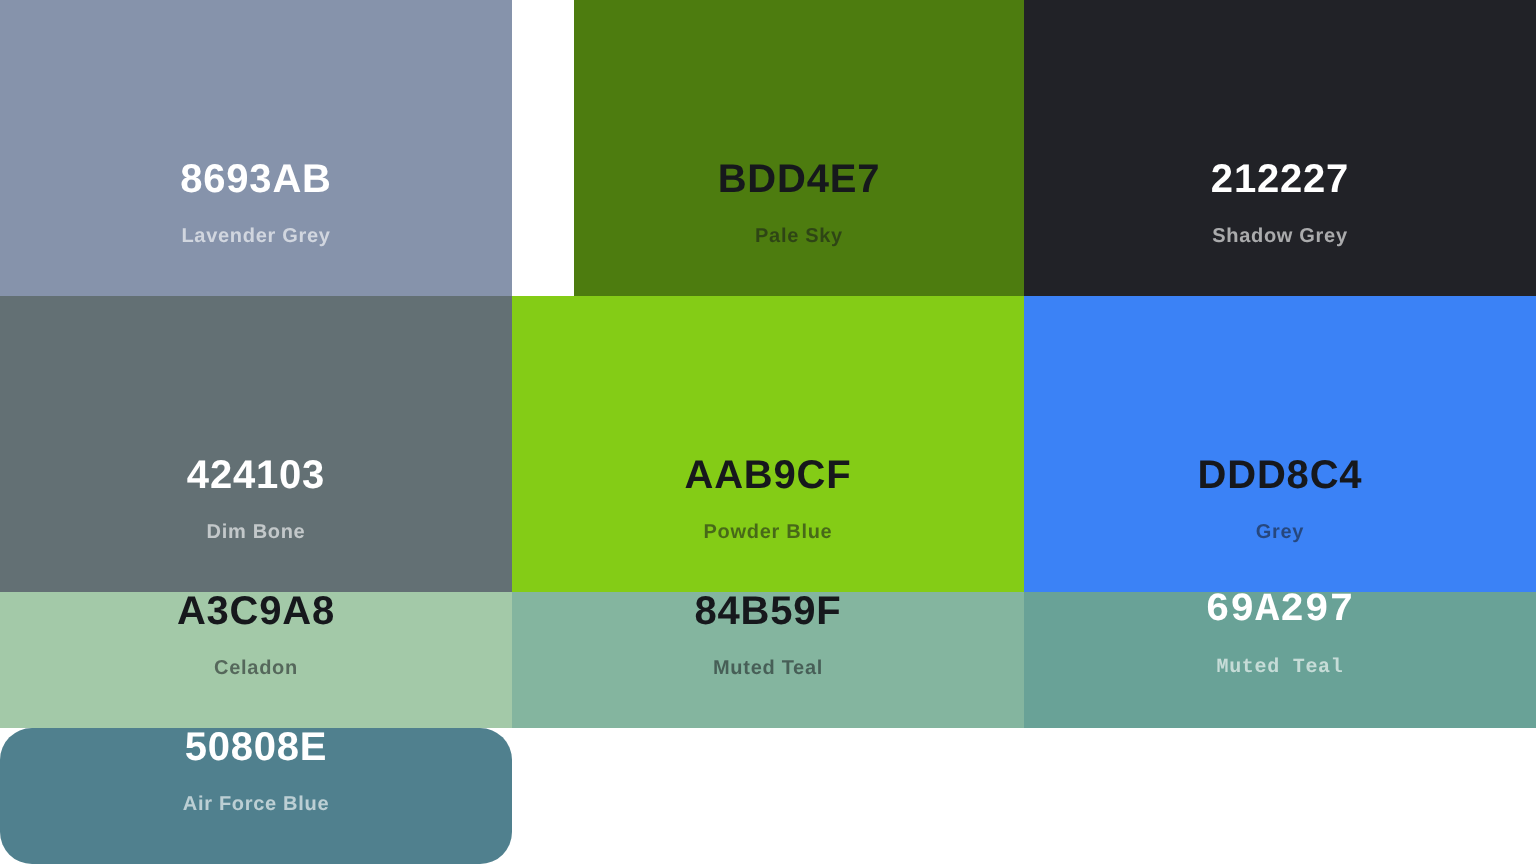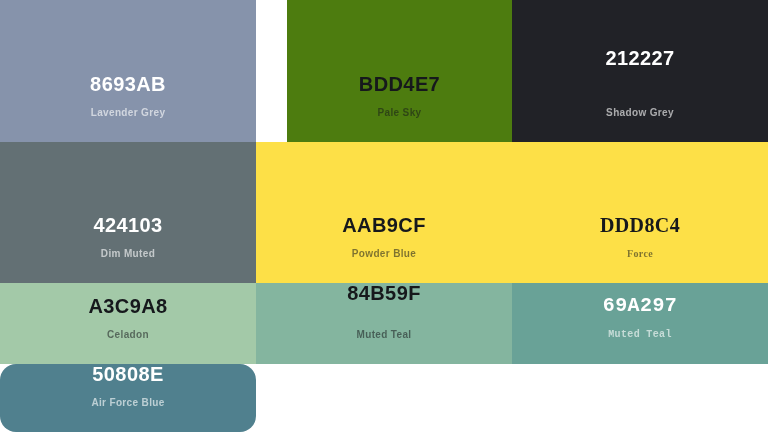--- a/index.html
+++ b/index.html
@@ -65,41 +65,41 @@
 
 <div id="palette-grid">
     <div class="swatch on-dark" style="background: rgb(134, 147, 171);">
       <div class="swatch-hex">8693AB</div>
       <div class="swatch-name">Lavender Grey</div>
     </div>
     <div class="swatch on-light" style="background: #4d7c0f; margin-left: 31px;">
       <div class="swatch-hex">BDD4E7</div>
       <div class="swatch-name">Pale Sky</div>
     </div>
-    <div class="swatch on-dark" style="background: rgb(33, 34, 39); gap: 26px;">
+    <div class="swatch on-dark" style="background: rgb(33, 34, 39);">
       <div class="swatch-hex">212227</div>
       <div class="swatch-name">Shadow Grey</div>
     </div>
     <div class="swatch on-dark" style="background: rgb(99, 112, 116);">
       <div class="swatch-hex">424103</div>
-      <div class="swatch-name">Dim Muted</div>
+      <div class="swatch-name">Dim Bone</div>
     </div>
-    <div class="swatch on-light" style="background: #fde047; align-items: center;">
+    <div class="swatch on-light" style="background: #84cc16; align-items: center;">
       <div class="swatch-hex">AAB9CF</div>
       <div class="swatch-name">Powder Blue</div>
     </div>
-    <div class="swatch on-light" style="background: #fde047; font-family: Liberation Serif, serif;">
+    <div class="swatch on-light" style="background: #3b82f6;">
       <div class="swatch-hex">DDD8C4</div>
-      <div class="swatch-name">Force</div>
+      <div class="swatch-name">Grey</div>
     </div>
     <div class="swatch on-light" style="background: rgb(163, 201, 168);">
       <div class="swatch-hex">A3C9A8</div>
       <div class="swatch-name">Celadon</div>
     </div>
-    <div class="swatch on-light" style="background: rgb(132, 181, 159); gap: 13px;">
+    <div class="swatch on-light" style="background: rgb(132, 181, 159);">
       <div class="swatch-hex">84B59F</div>
       <div class="swatch-name">Muted Teal</div>
     </div>
     <div class="swatch on-dark" style="background: rgb(105, 162, 151); font-family: Liberation Mono, monospace;">
       <div class="swatch-hex">69A297</div>
       <div class="swatch-name">Muted Teal</div>
     </div>
     <div class="swatch on-dark" style="background: rgb(80, 128, 142); border-radius: 16px;">
       <div class="swatch-hex">50808E</div>
       <div class="swatch-name">Air Force Blue</div>

